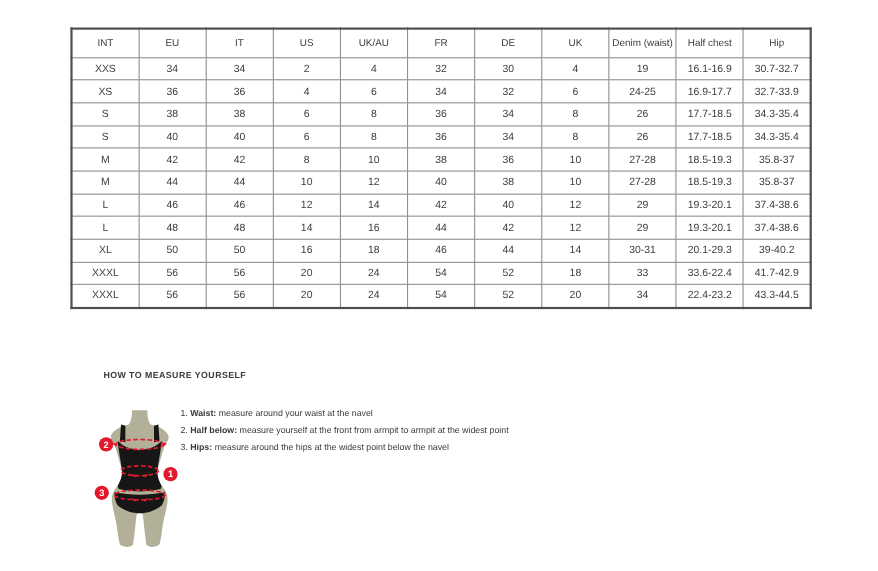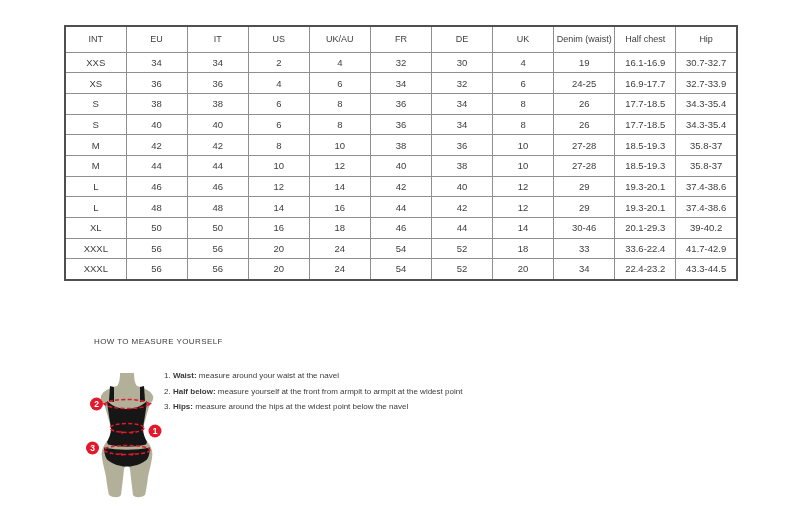--- a/index.html
+++ b/index.html
@@ -30,21 +30,21 @@
     white-space: nowrap;
     overflow: hidden;
   }
   .size-table th { height: 26px; }
   .size-table td { height: 20.7px; font-size: 9.5px; }
   
   .measure-title {
     position: absolute;
     left: 65px; top: 337px;
     font-size: 8px;
-    font-weight: normal;
+    font-weight: bold;
     letter-spacing: 0.4px;
     color: #3a3a3a;
     white-space: nowrap;
     padding-left: 29px;
   }
   .measure-list {
     position: absolute;
     left: 164px; top: 372px;
     list-style: none;
   }
@@ -188,21 +188,21 @@
       </tr>
       <tr>
         <td>XL</td>
         <td>50</td>
         <td>50</td>
         <td>16</td>
         <td>18</td>
         <td>46</td>
         <td>44</td>
         <td>14</td>
-        <td>30-46</td>
+        <td>30-31</td>
         <td>20.1-29.3</td>
         <td>39-40.2</td>
       </tr>
       <tr>
         <td>XXXL</td>
         <td>56</td>
         <td>56</td>
         <td>20</td>
         <td>24</td>
         <td>54</td>

